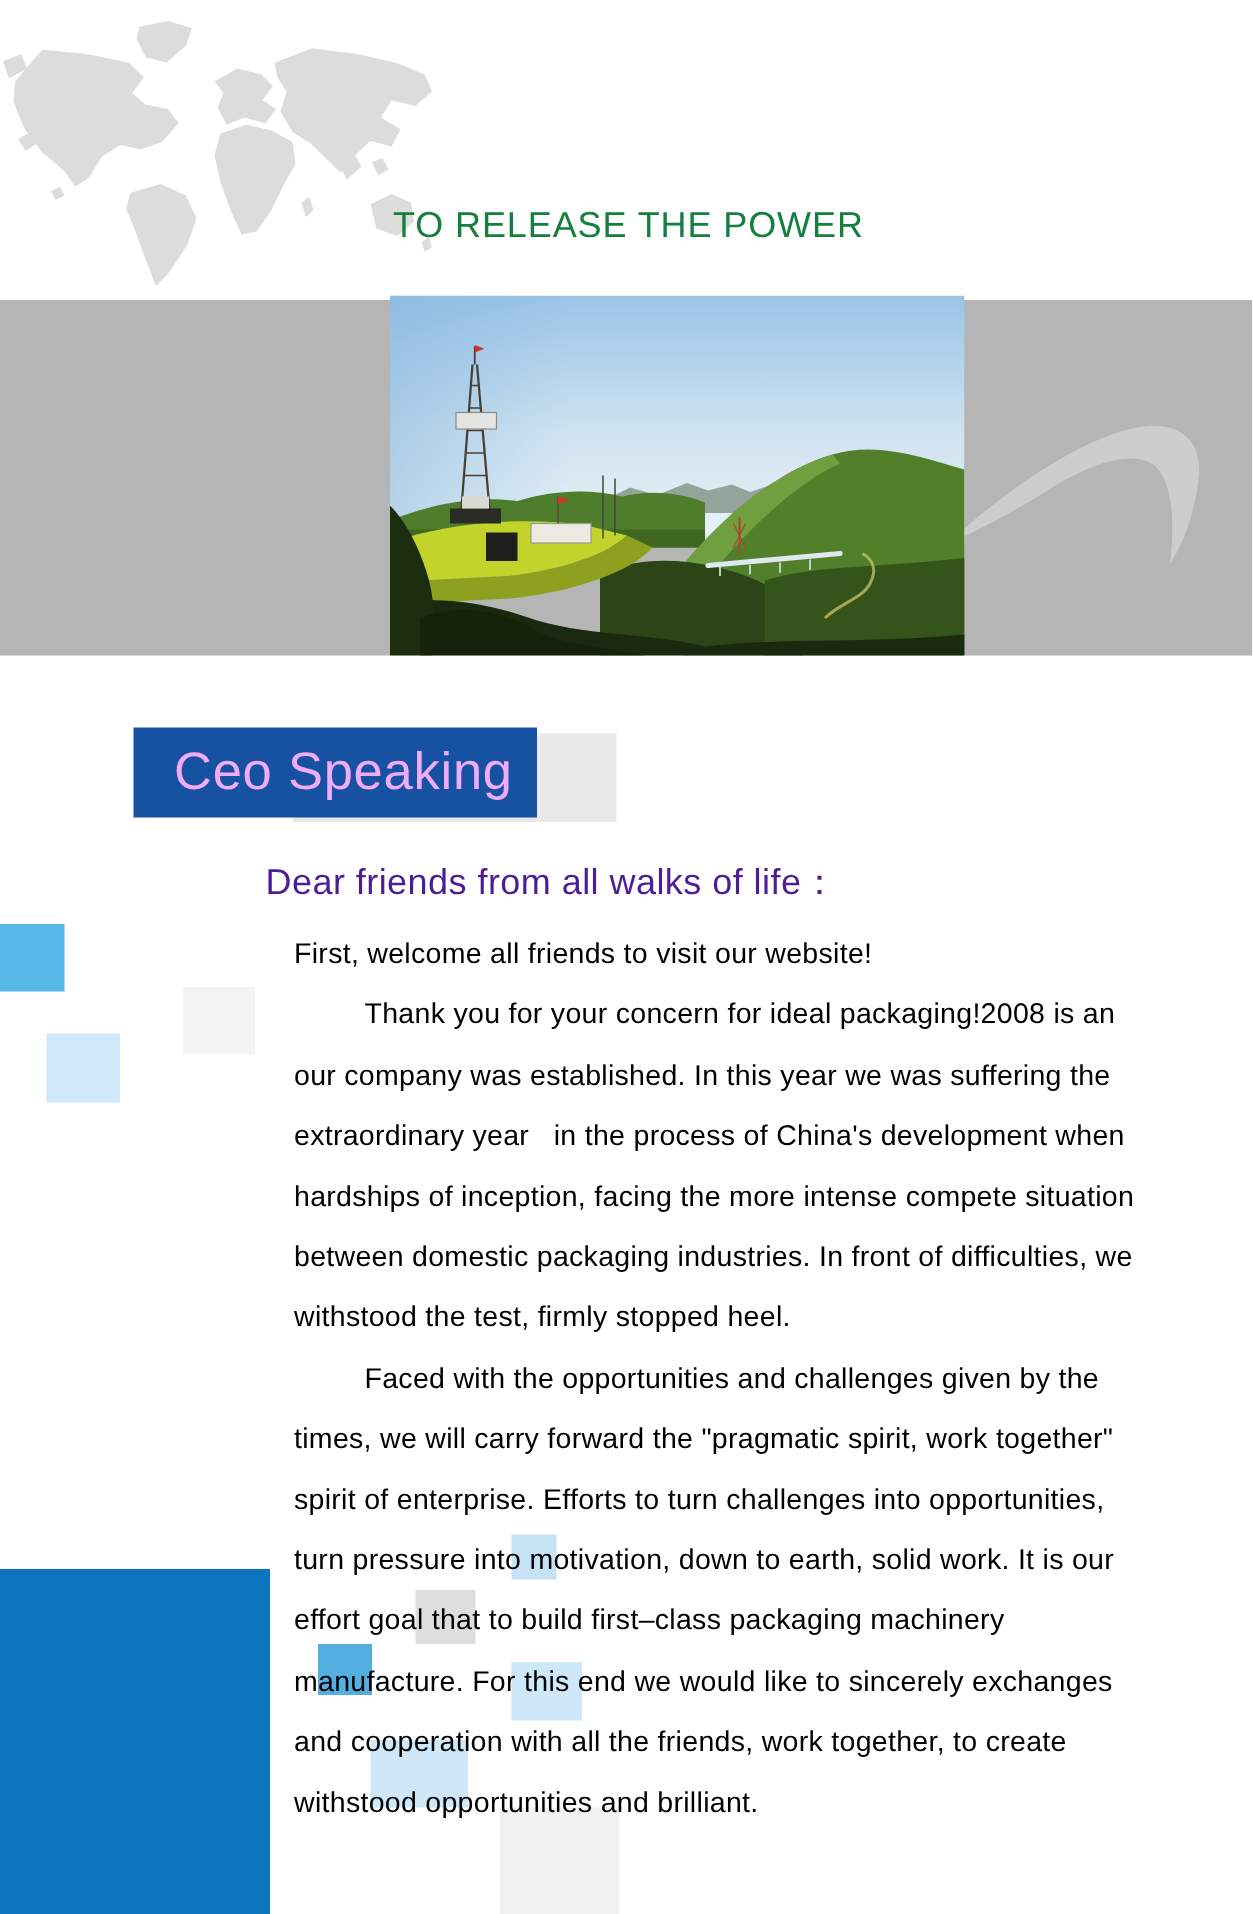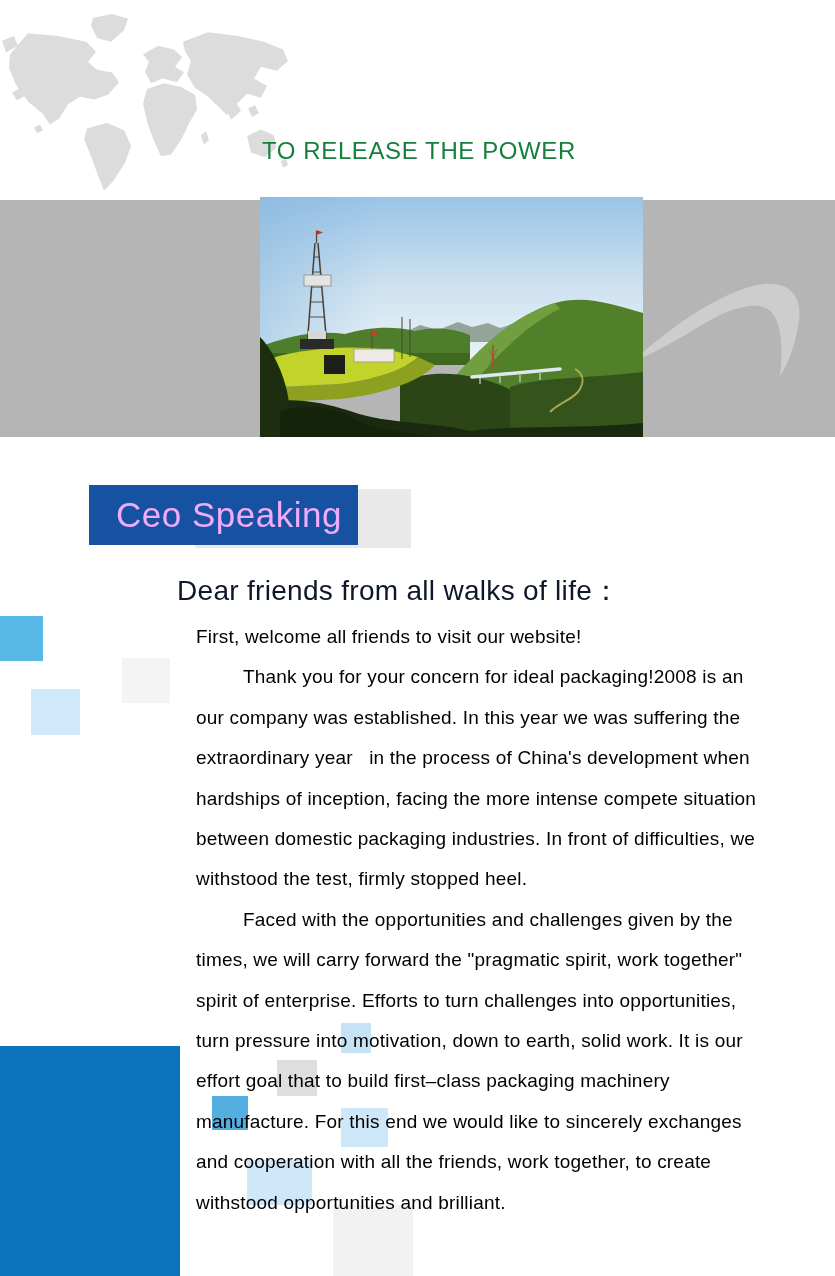--- a/index.html
+++ b/index.html
@@ -27,22 +27,22 @@
   
   .section-shadow{left:195px;top:489px;width:216px;height:59px;background:#e9e9e9;z-index:1;}
   .section-box{
     left:89px;top:474px;width:269px;height:60px;background:#1652a1;z-index:2;
     color:#f0abfc;font-size:35px;line-height:60px;padding-left:27px;
     box-sizing:border-box;letter-spacing:0.5px;white-space:nowrap;margin-top:11px;
   }
 
   
   .salutation{
-    left:177px;top:572px;z-index:3;color:#0f172a;
-    font-size:28px;letter-spacing:0.3px;white-space:pre;
+    left:177px;top:572px;z-index:3;color:#4c1d95;
+    font-size:24px;letter-spacing:0.3px;white-space:pre;
   }
   .speech{
     left:196px;top:617px;width:640px;z-index:3;color:#000000;
     font-size:19px;line-height:40.4px;letter-spacing:0.2px;
   }
   .speech .line{white-space:pre;}
   .speech .indent{padding-left:47px;}
 
   
   .deco{z-index:2;}

